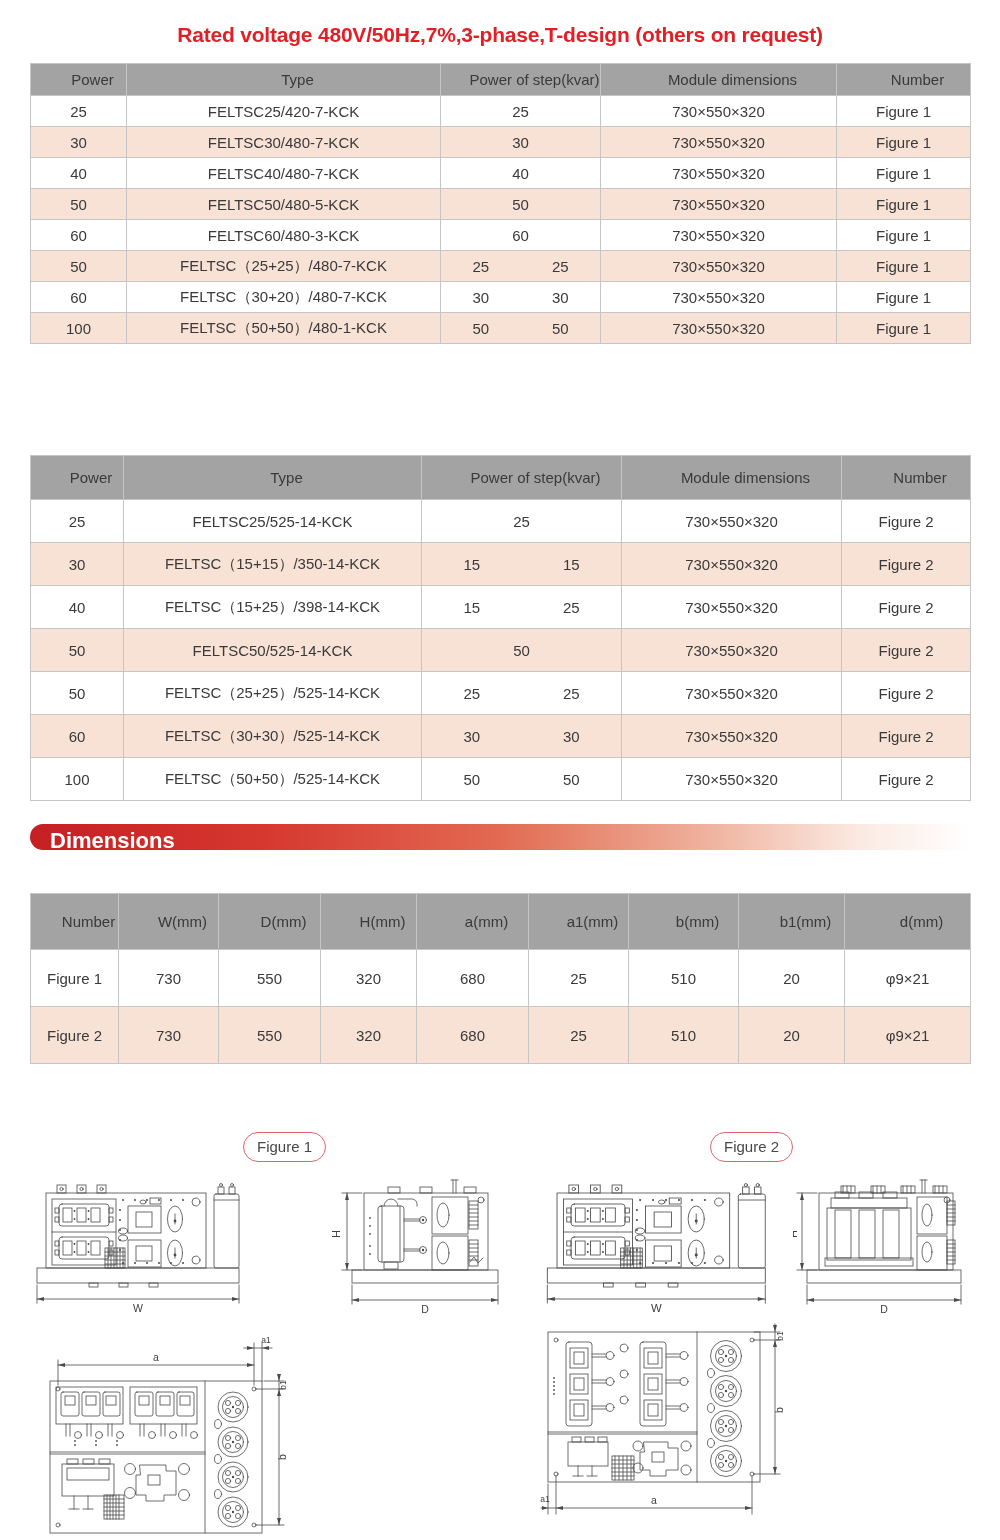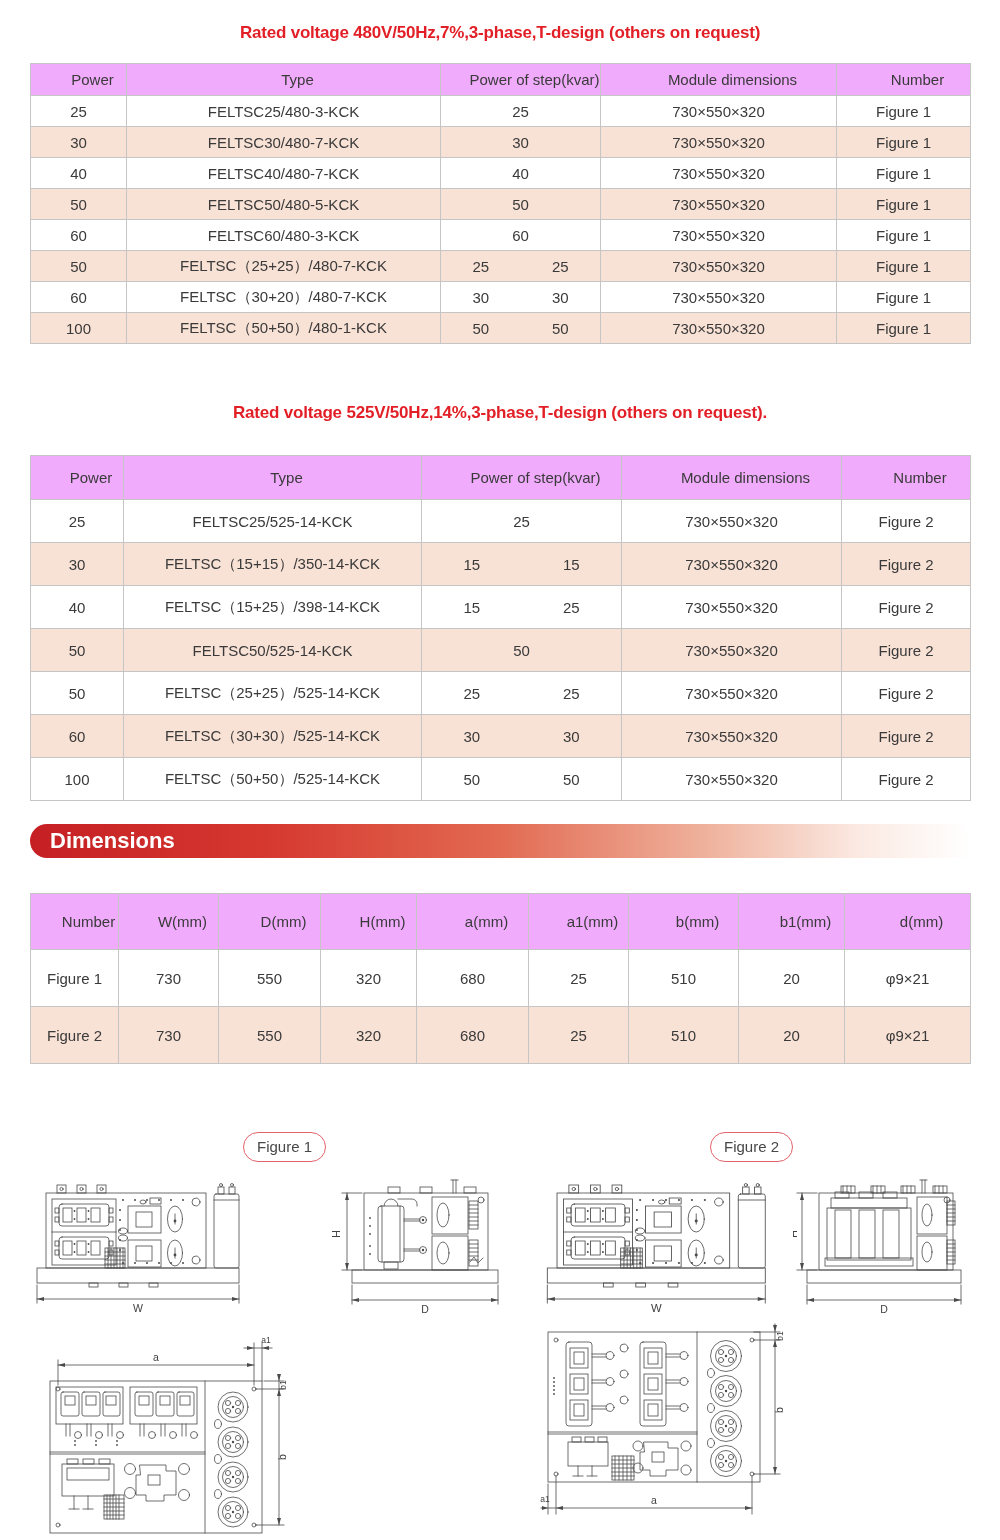--- a/index.html
+++ b/index.html
@@ -1,33 +1,33 @@
 <!DOCTYPE html>
 <html><head>
 <meta charset="utf-8">
 <style>
   html,body{margin:0;padding:0;background:#fff;}
   .page{position:relative;width:1000px;height:1540px;background:#fff;overflow:hidden;
         font-family:"Liberation Sans", sans-serif;}
   .red-title{position:absolute;left:0;width:1000px;text-align:center;margin:0;
-             color:#e21f26;font-size:17px;font-weight:700;letter-spacing:-0.2px;}
+             color:#e21f26;font-size:21px;font-weight:700;letter-spacing:-0.2px;}
   #title-480{top:23px;}
   #title-525{top:403px;}
   table{position:absolute;left:30px;width:940px;border-collapse:collapse;table-layout:fixed;
         text-align:center;color:#3a3a3a;}
   th,td{border:1px solid #c5c5c5;font-weight:400;font-size:15px;padding:0;}
-  thead th{background:#f0abfc;padding-left:28px;}
+  thead th{background:#a3a3a3;padding-left:28px;}
   tbody tr:nth-child(even) td{background:#f8e1d5;}
   #table-480{top:63px;}  #table-480 th{height:31px;} #table-480 td{height:30px;}
   #table-525{top:455px;} #table-525 th{height:43px;} #table-525 td{height:42px;}
   #dim-table{top:893px;} #dim-table th{height:55px;} #dim-table td{height:56px;}
   .stepwrap{display:flex;width:100%;}
   .stepwrap span{flex:1;text-align:center;}
   .stepwrap span:empty{display:none;}
-  #banner{position:absolute;left:30px;top:824px;width:940px;height:34px;box-sizing:border-box;
+  #banner{position:absolute;left:30px;top:824px;width:940px;height:26px;box-sizing:border-box;
           border-radius:17px 8px 8px 17px;padding-left:20px;line-height:34px;
           color:#fff;font-size:22px;font-weight:700;
           background:linear-gradient(90deg,#c51f24 0%,#d6382f 25%,#e26a52 50%,#efb29d 72%,#fbe9e2 88%,#ffffff 100%);}
   .fig-pill{position:absolute;top:1132px;height:22px;line-height:22px;padding:3px 13px;
             border:1.5px solid #e2636b;border-radius:16px;color:#484848;font-size:15px;background:#fff;}
   #fig1-label{left:243px;}
   #fig2-label{left:710px;}
   .draw{position:absolute;}
   .ln{stroke:#4a4a4a;stroke-width:0.8;fill:none;stroke-linecap:square;}
   .ln .fil{fill:#4a4a4a;stroke:none;}
@@ -54,21 +54,21 @@
         <th>Power</th>
         <th>Type</th>
         <th>Power of step(kvar)</th>
         <th>Module dimensions</th>
         <th>Number</th>
       </tr>
     </thead>
     <tbody>
       <tr>
           <td>25</td>
-          <td>FELTSC25/480-3-KCK</td>
+          <td>FELTSC25/420-7-KCK</td>
           <td>
             <div class="stepwrap">
               <span>25</span>
             </div>
           </td>
           <td>730×550×320</td>
           <td>Figure 1</td>
         </tr>
       <tr>
           <td>30</td>
@@ -146,21 +146,20 @@
               <span>50</span>
               <span>50</span>
             </div>
           </td>
           <td>730×550×320</td>
           <td>Figure 1</td>
         </tr>
     </tbody>
   </table>
 
-  <h2 class="red-title" id="title-525">Rated voltage 525V/50Hz,14%,3-phase,T-design (others on request).</h2>
 
   <table id="table-525">
     <colgroup>
         <col style="width:93px">
         <col style="width:298px">
         <col style="width:200px">
         <col style="width:220px">
         <col style="width:129px">
       </colgroup>
     <thead>

